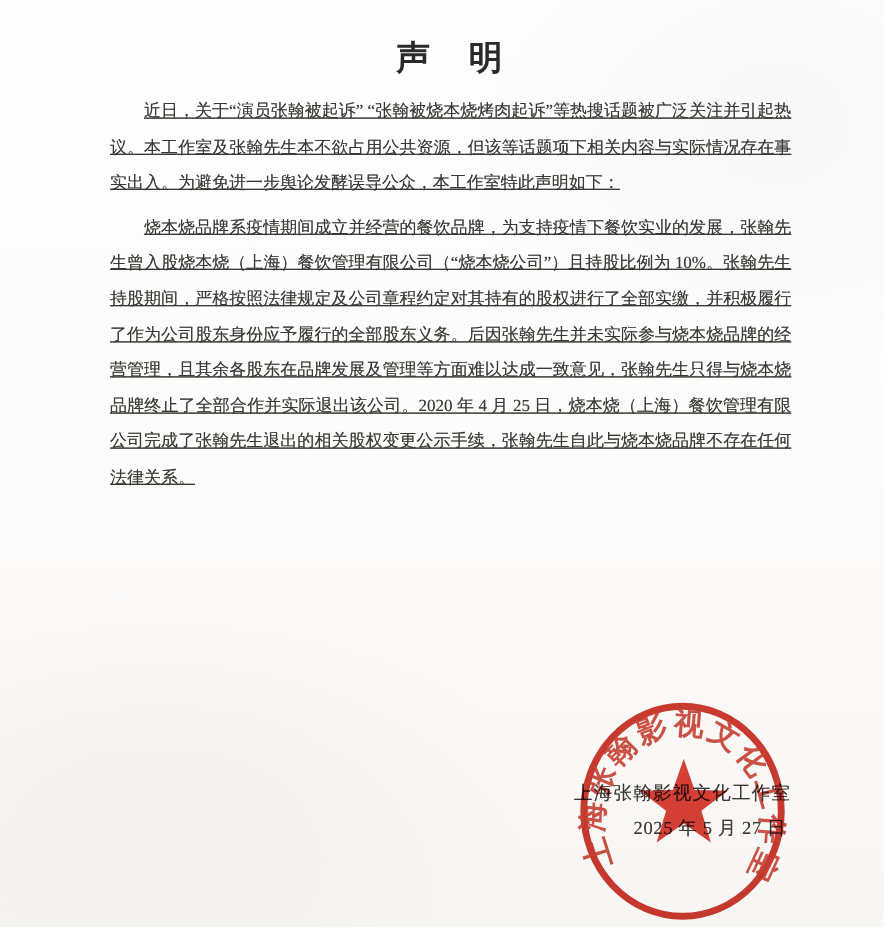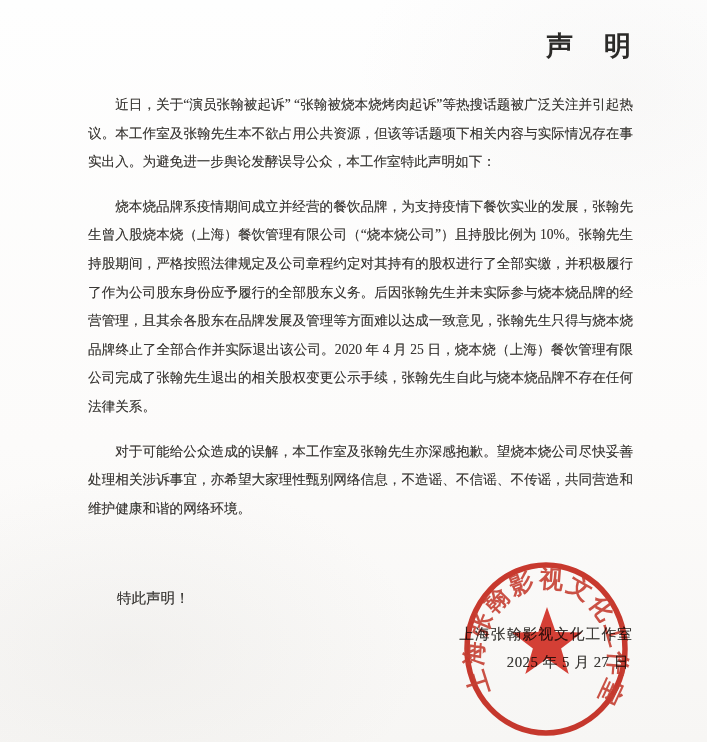--- a/index.html
+++ b/index.html
@@ -13,39 +13,39 @@
       radial-gradient(ellipse 380px 300px at 88% 12%, rgba(215,213,210,0.14), rgba(215,213,210,0) 70%),
       linear-gradient(180deg, #fefefe 0%, #fcfbfa 60%, #f7f6f4 100%);
     font-family: "Liberation Serif", "DejaVu Serif", serif;
     color: #34322f;
   }
   .doc-title {
     position: absolute;
     top: 28px;
     left: 88px;
     width: 545px;
-    text-align: right;
+    text-align: center;
     font-size: 27px;
     font-weight: bold;
     color: #2b2a28;
     letter-spacing: 2px;
   }
   .content {
     position: absolute;
     top: 75px;
     left: 88px;
     width: 545px;
     font-size: 13.6px;
     line-height: 28.6px;
     text-align: justify;
     text-justify: inter-ideograph;
     color: #3a3835;
     text-shadow: 0 0 0.5px rgba(58,56,53,0.55);
   }
-  .content p { margin: 16px 0 7px 0; text-indent: 2em; }
+  .content p { margin: 0 0 7px 0; text-indent: 2em; text-decoration: underline; }
   .closing {
     position: absolute;
     top: 589px;
     left: 88px;
     width: 545px;
     font-size: 14.5px;
     color: #3a3835;
     text-indent: 2em;
     text-shadow: 0 0 0.5px rgba(58,56,53,0.55);
   }
@@ -89,24 +89,22 @@
 </head>
 <body>
 
 <div class="page">
 
   <div class="doc-title">声　明</div>
 
   <div class="content">
     <p>近日，关于“演员张翰被起诉” “张翰被烧本烧烤肉起诉”等热搜话题被广泛关注并引起热议。本工作室及张翰先生本不欲占用公共资源，但该等话题项下相关内容与实际情况存在事实出入。为避免进一步舆论发酵误导公众，本工作室特此声明如下：</p>
     <p>烧本烧品牌系疫情期间成立并经营的餐饮品牌，为支持疫情下餐饮实业的发展，张翰先生曾入股烧本烧（上海）餐饮管理有限公司（“烧本烧公司”）且持股比例为 10%。张翰先生持股期间，严格按照法律规定及公司章程约定对其持有的股权进行了全部实缴，并积极履行了作为公司股东身份应予履行的全部股东义务。后因张翰先生并未实际参与烧本烧品牌的经营管理，且其余各股东在品牌发展及管理等方面难以达成一致意见，张翰先生只得与烧本烧品牌终止了全部合作并实际退出该公司。2020 年 4 月 25 日，烧本烧（上海）餐饮管理有限公司完成了张翰先生退出的相关股权变更公示手续，张翰先生自此与烧本烧品牌不存在任何法律关系。</p>
-    <p>对于可能给公众造成的误解，本工作室及张翰先生亦深感抱歉。望烧本烧公司尽快妥善处理相关涉诉事宜，亦希望大家理性甄别网络信息，不造谣、不信谣、不传谣，共同营造和维护健康和谐的网络环境。</p>
   </div>
 
-  <div class="closing">特此声明！</div>
 
   <div class="signature-line">上海张翰影视文化工作室</div>
 
   <div class="date-line">2025 年 5 月 27 日</div>
 
   <svg class="seal" viewBox="-95 -95 190 190">
     <ellipse cx="0" cy="0" rx="79" ry="84" fill="none" stroke-width="5.5" stroke="#c8291d"></ellipse>
     <defs>
       <path id="sealArc" d="M -55,44 A 64,70 0 1 1 55,44" fill="none"></path>
     </defs>

